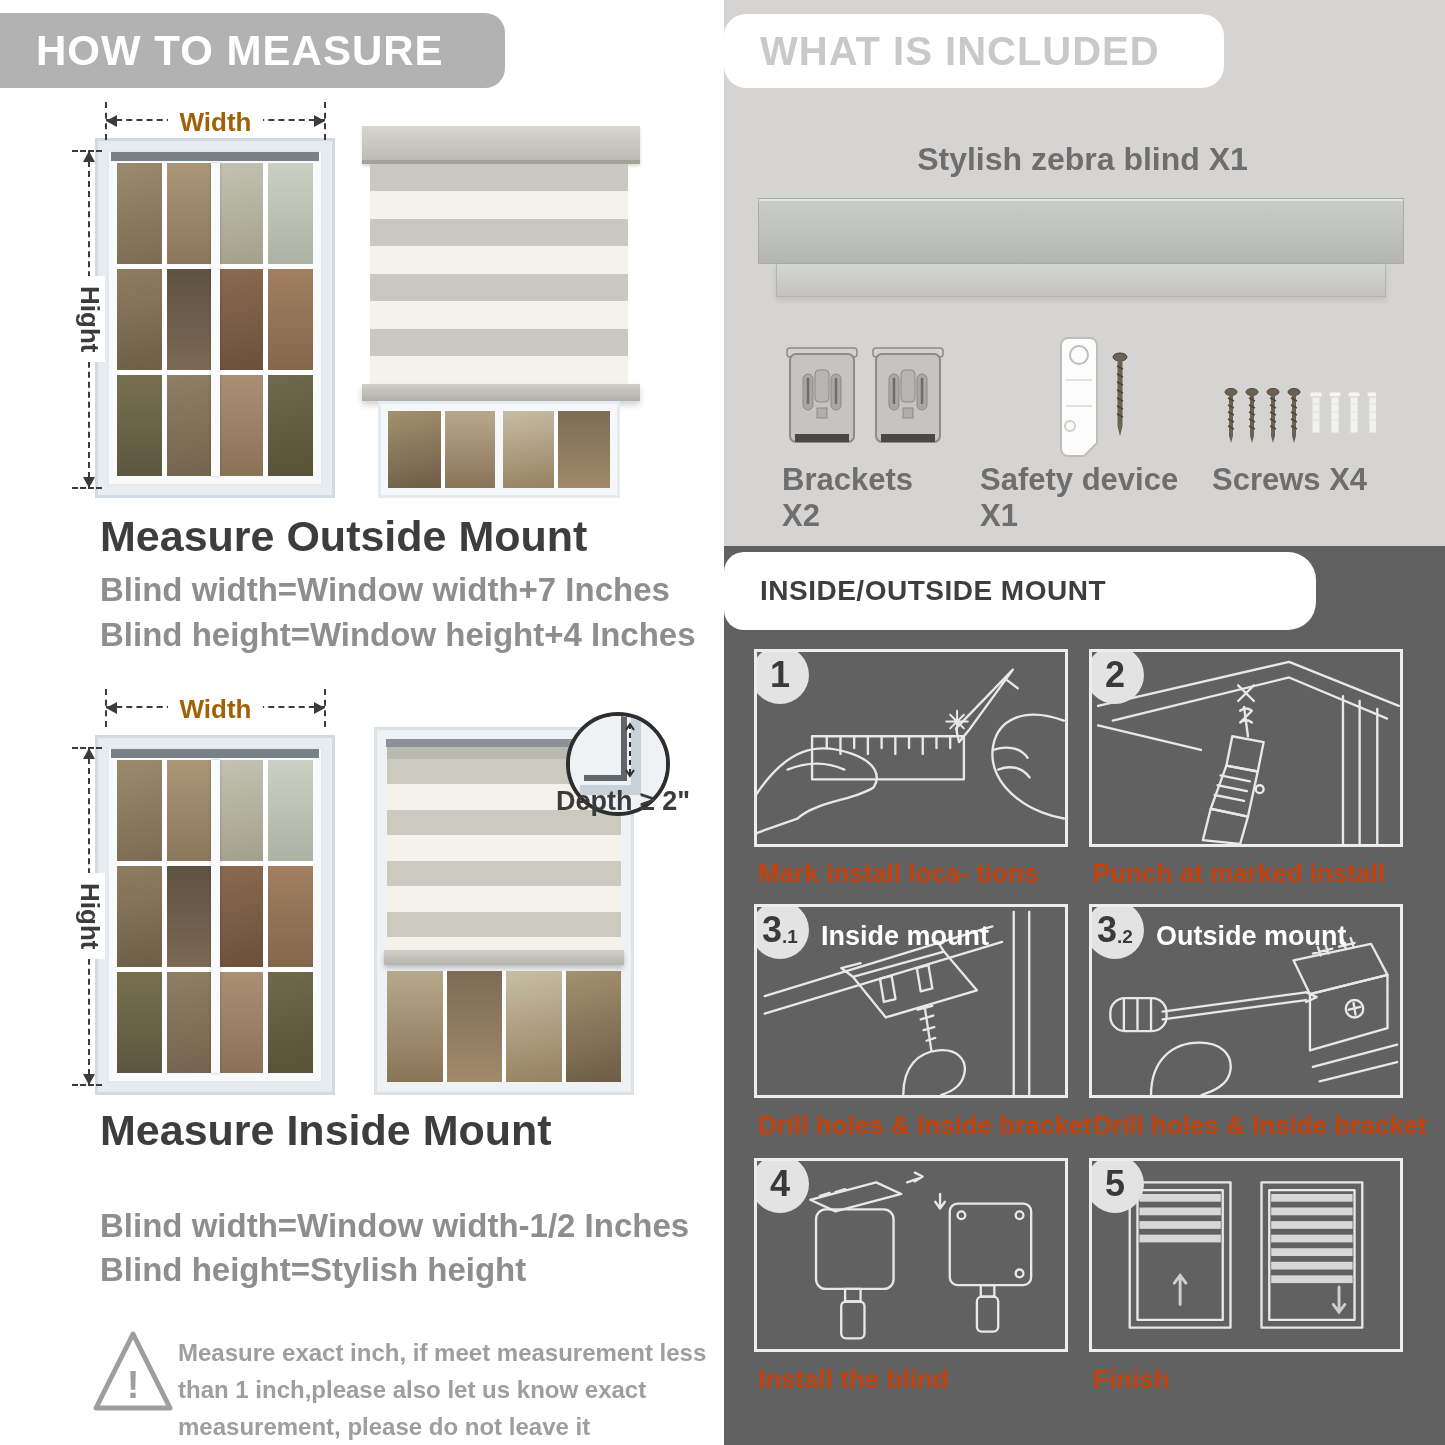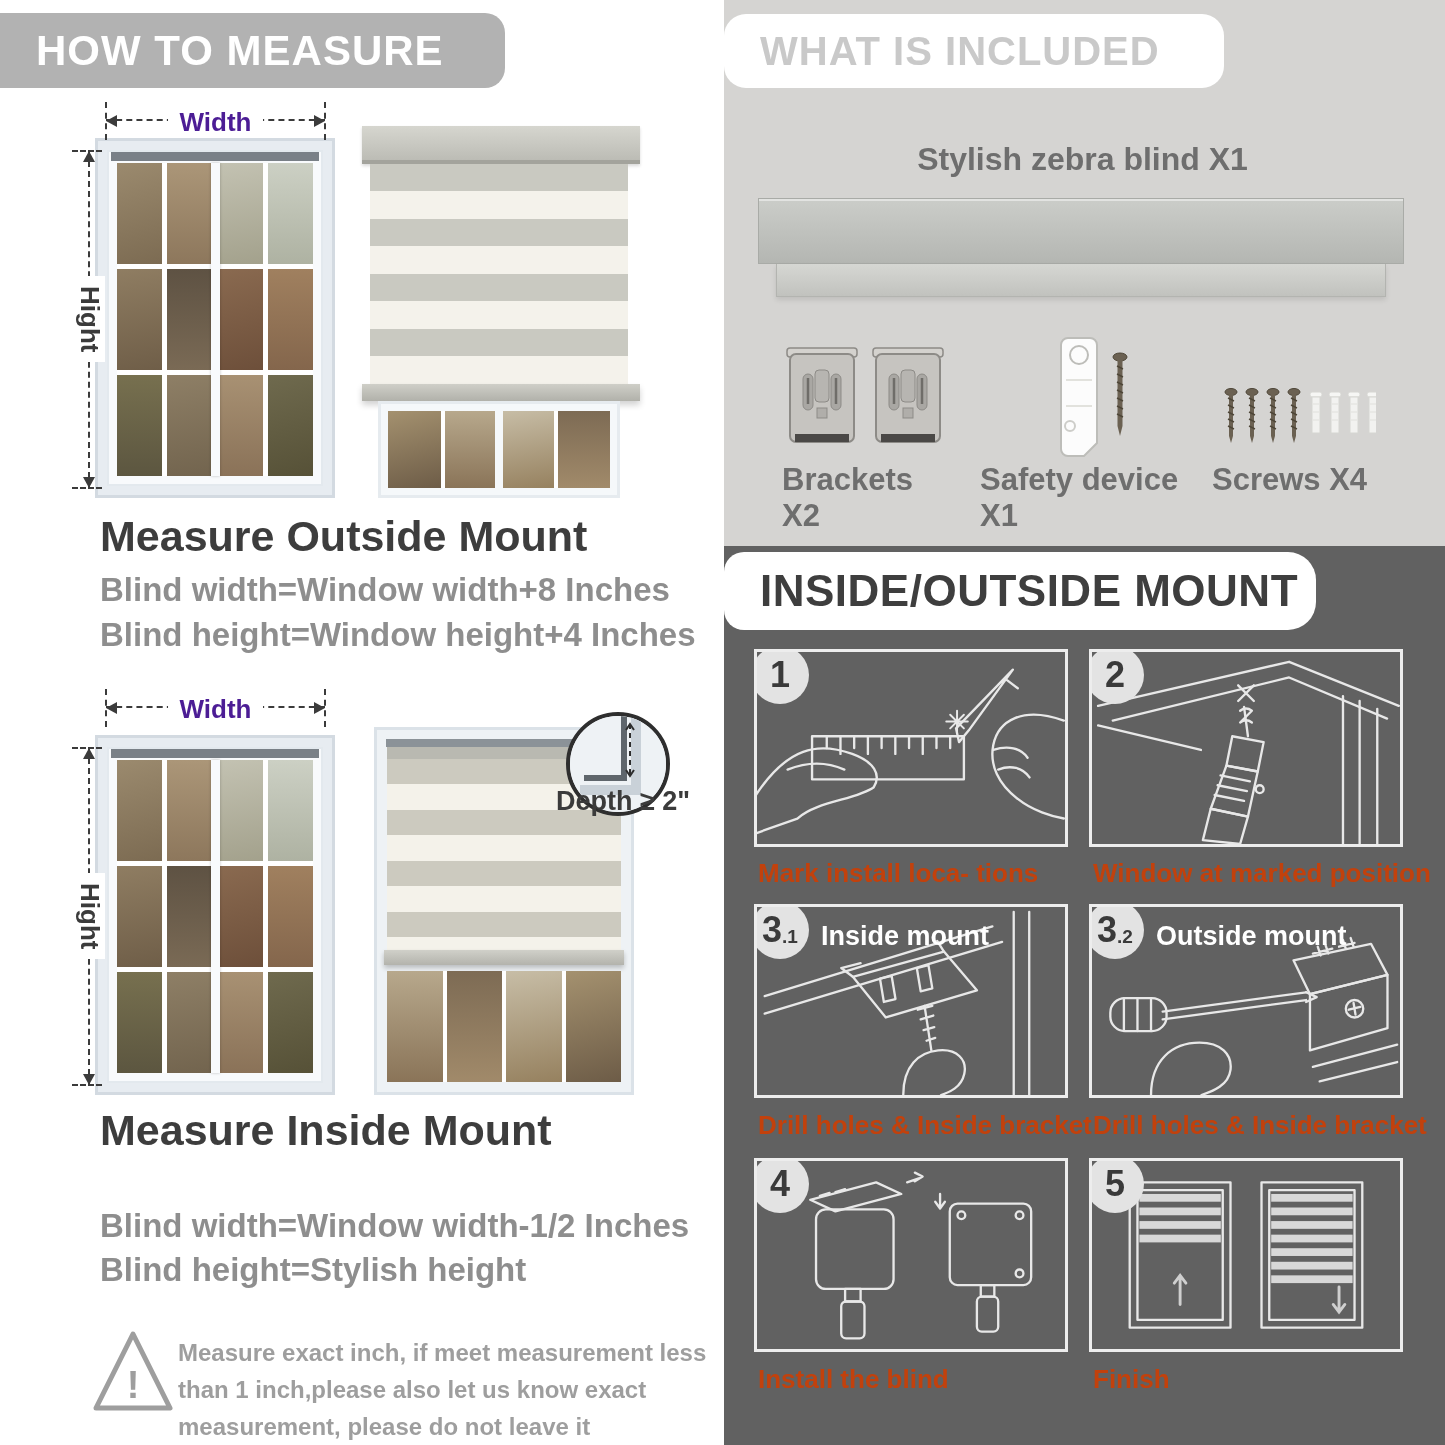--- a/index.html
+++ b/index.html
@@ -29,21 +29,21 @@
   .s3{background:linear-gradient(170deg,#c3c2b2,#a3a18c);} .s4{background:linear-gradient(180deg,#ccd0c4,#aeb2a2);}
   .s5{background:linear-gradient(170deg,#8f7d62,#6f5e48);} .s6{background:linear-gradient(180deg,#5e5243,#7a6a55);}
   .s7{background:linear-gradient(165deg,#8a6a50,#6d4f3a);} .s8{background:linear-gradient(180deg,#a0805f,#84664c);}
   .s9{background:linear-gradient(180deg,#77704f,#5c5640);} .s10{background:linear-gradient(170deg,#8e7f66,#72644e);}
   .s11{background:linear-gradient(180deg,#a89173,#8a7258);} .s12{background:linear-gradient(165deg,#6f6a4e,#565137);}
 
   
   .mline-h { position:absolute; border-top:2px dashed #3b3b3b; }
   .mline-v { position:absolute; border-left:2px dashed #3b3b3b; }
   .wlabel { position:absolute; left:50%; top:1px; transform:translate(-50%,-50%);
-            background:#fff; padding:0 12px; font-weight:bold; font-size:26px; color:#4c1d95; }
+            background:#fff; padding:0 12px; font-weight:bold; font-size:26px; color:#a16207; }
   .vlabel { position:absolute; writing-mode:vertical-rl; background:#fff; padding:10px 0;
             font-weight:bold; font-size:26px; color:#3b3b3b; }
   .arr { position:absolute; width:0; height:0; }
   .arr-l { border-top:6px solid transparent; border-bottom:6px solid transparent; border-right:11px solid #3b3b3b; }
   .arr-r { border-top:6px solid transparent; border-bottom:6px solid transparent; border-left:11px solid #3b3b3b; }
   .arr-u { border-left:6px solid transparent; border-right:6px solid transparent; border-bottom:11px solid #3b3b3b; }
   .arr-d { border-left:6px solid transparent; border-right:6px solid transparent; border-top:11px solid #3b3b3b; }
 
   
   .blindA { position:absolute; left:362px; top:126px; width:278px; height:372px; }
@@ -95,21 +95,21 @@
   .cas-main { position:absolute; left:758px; top:198px; width:646px; height:66px;
               background:linear-gradient(180deg,#cbcdc9,#b4b6b2); border:1px solid #a9aba7;
               box-shadow: inset 0 2px 0 rgba(255,255,255,.45); box-sizing:border-box; }
   .cas-strip { position:absolute; left:776px; top:264px; width:610px; height:33px;
                background:linear-gradient(180deg,#d6d7d3,#c1c2be); border:1px solid #b3b4b0; border-top:none;
                box-shadow:0 3px 5px rgba(0,0,0,.10); box-sizing:border-box; }
   .item-label { position:absolute; top:462px; font-size:31px; font-weight:bold; color:#6e6e6e; }
 
   .mnt-box { position:absolute; left:724px; top:552px; width:592px; height:78px;
              background:#ffffff; border-radius:20px 28px 28px 20px; color:#3e3e3e; font-weight:bold;
-             font-size:44px; line-height:78px; padding-left:36px; letter-spacing:.5px; box-sizing:border-box; }
+             font-size:28px; line-height:78px; padding-left:36px; letter-spacing:.5px; box-sizing:border-box; }
 
   .step { position:absolute; border:3px solid #ededed; overflow:hidden; box-sizing:border-box; }
   .badge { position:absolute; left:-6px; top:-6px; width:58px; height:58px; border-radius:50%;
            background:#e3e3e3; color:#3a3a3a; font-weight:bold; font-size:36px;
            display:flex; align-items:center; justify-content:center; }
   .badge .sub { font-size:19px; margin-top:14px; }
   .step-title { position:absolute; left:64px; top:14px; font-size:27px; font-weight:bold; color:#ffffff; }
   .cap { position:absolute; font-size:26px; font-weight:bold; color:#c2410c; }
   .art { position:absolute; inset:0; width:100%; height:100%; }
 </style>
@@ -165,21 +165,21 @@
         <div class="pane t1"></div>
           <div class="pane t2"></div>
           <div class="pane t3"></div>
           <div class="pane t4"></div>
       </div>
       <div class="mini-div"></div>
     </div>
   </div>
 
   <div class="sec-title" style="top:512px;">Measure Outside Mount</div>
-  <div class="sec-line" style="top:571px;">Blind width=Window width+8 Inches</div>
+  <div class="sec-line" style="top:571px;">Blind width=Window width+7 Inches</div>
   <div class="sec-line" style="top:616px;">Blind height=Window height+4 Inches</div>
 
   <div class="window" style="left:95px; top:735px; width:240px; height:360px;">
     <div class="sash"></div>
     <div class="topshadow"></div>
     <div class="glass">
       <div class="pane s1"></div>
         <div class="pane s2"></div>
         <div class="pane s3"></div>
         <div class="pane s4"></div>
@@ -390,21 +390,21 @@
         <path d="M136,116 L168,122 L158,168 L120,160 Z"></path>
         <path d="M130,126 l30,6 M127,136 l30,6 M124,146 l30,6"></path>
         <path d="M120,160 L158,168 L150,196 L112,192 Z"></path>
         <circle cx="170" cy="140" r="4"></circle>
       </g>
     </svg>
     <div class="badge">
         <span>2</span>
       </div>
   </div>
-  <div class="cap" style="left:1093px; top:858px;">Window at  marked position</div>
+  <div class="cap" style="left:1093px; top:858px;">Punch at  marked install</div>
 
   <div class="step" style="left:754px; top:904px; width:314px; height:194px;">
     <svg class="art" viewBox="0 0 312 194">
       <g stroke="#e8e8e8" stroke-width="2.4" fill="none" stroke-linecap="round" stroke-linejoin="round">
         <path d="M5,92 L240,20"></path>
         <path d="M5,110 L250,36"></path>
         <path d="M262,5 L262,194 M278,5 L278,194"></path>
         <path d="M96,72 L190,46 L224,86 L130,114 Z"></path>
         <path d="M96,72 l-12,-9 20,-5 M190,46 l-7,-11"></path>
         <path d="M124,74 l12,-3 4,24 -12,3 z"></path>

